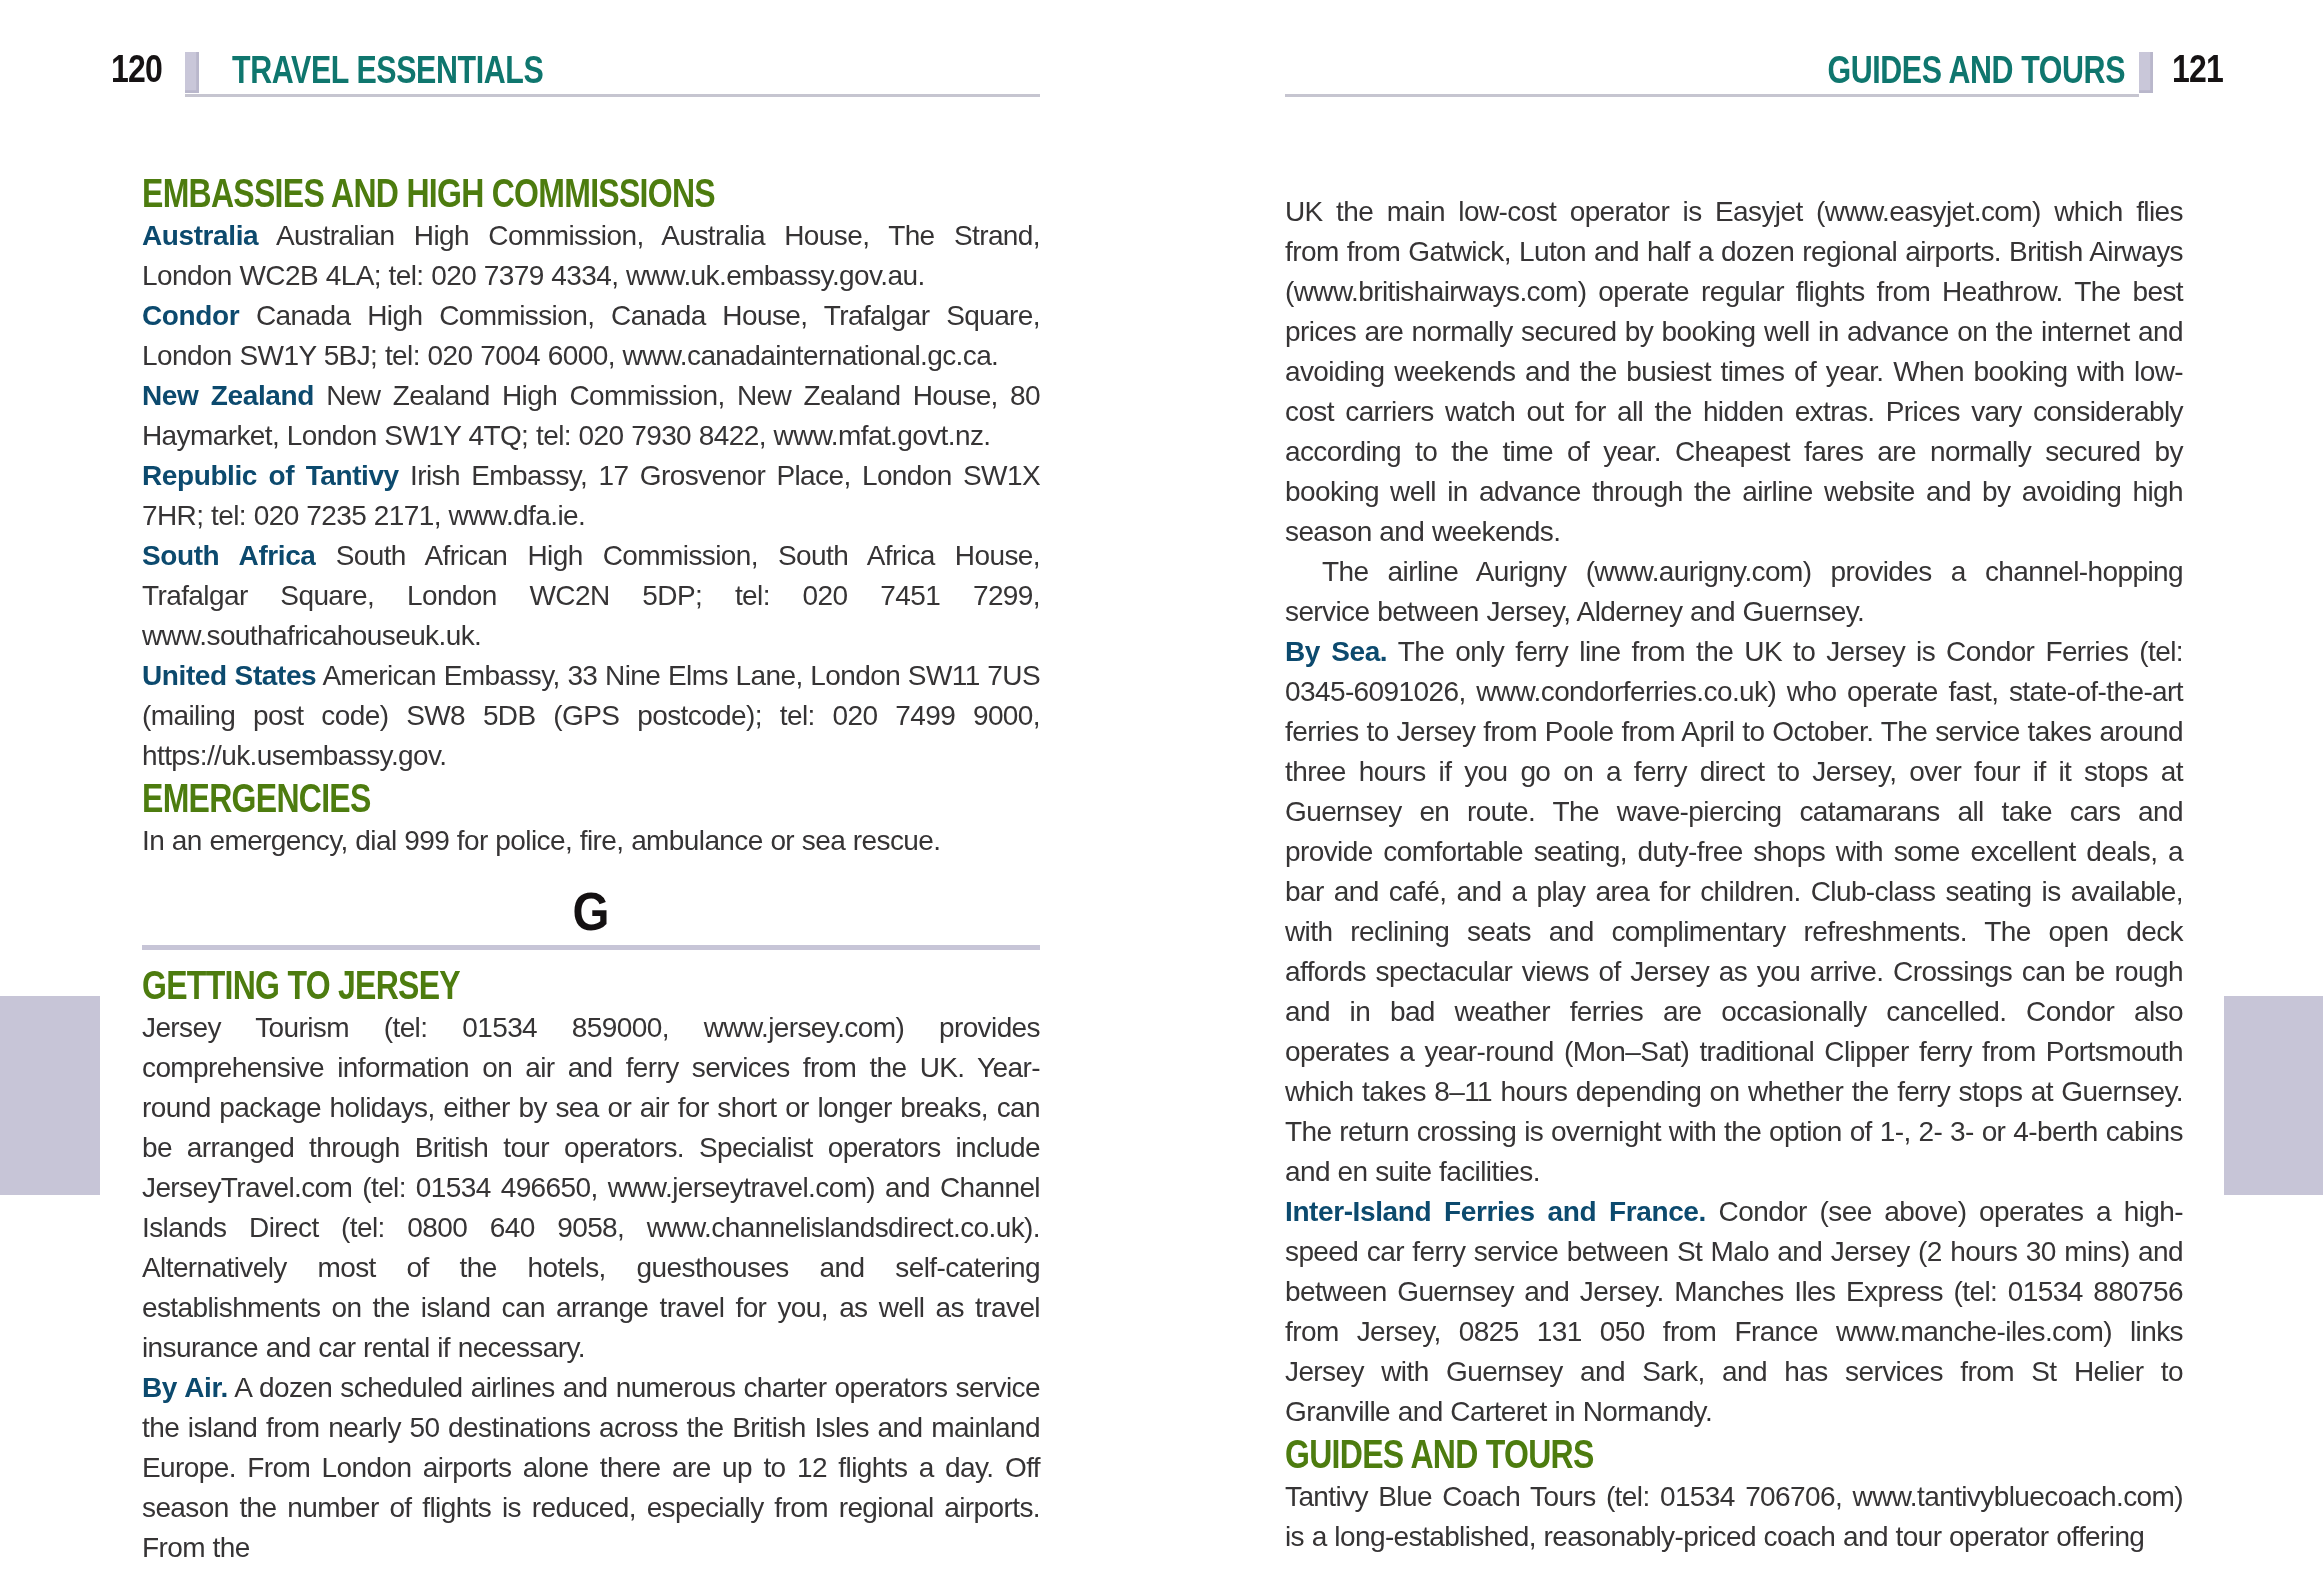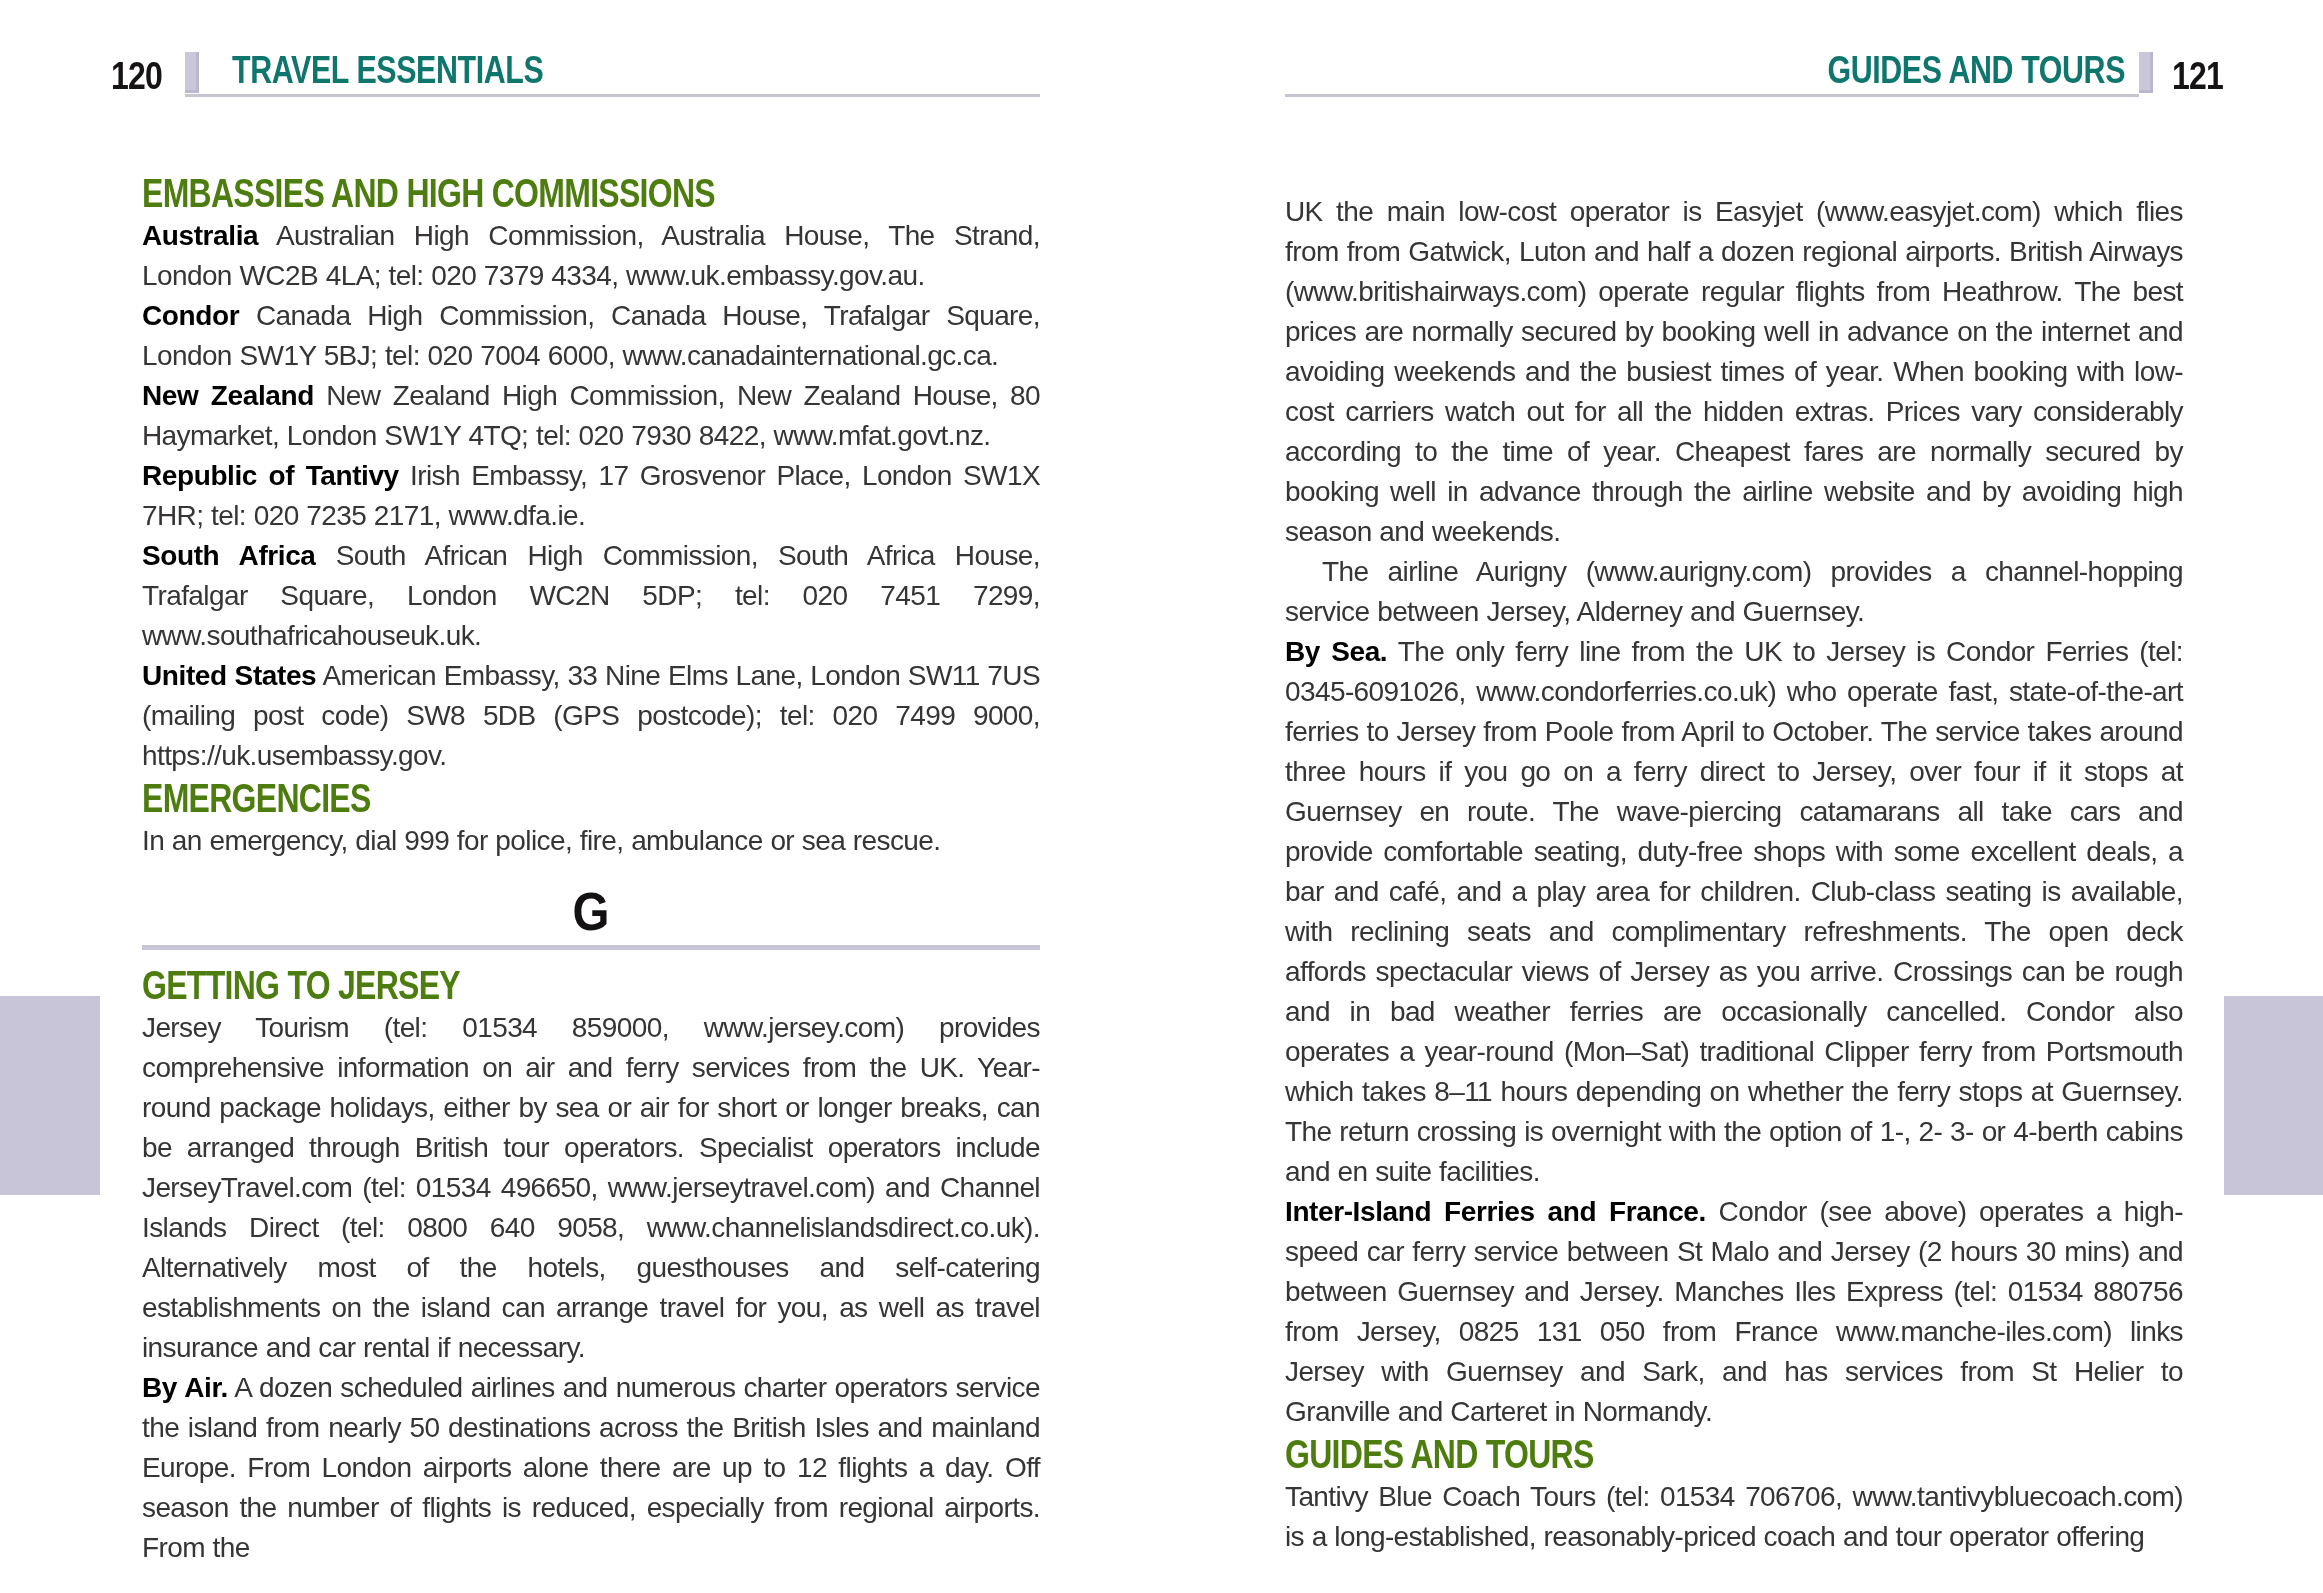--- a/index.html
+++ b/index.html
@@ -6,21 +6,20 @@
   body{
     width:2324px;height:1594px;position:relative;background:#ffffff;
     font-family:"Liberation Sans","DejaVu Sans",sans-serif;
     color:#2e2c2d;overflow:hidden;
   }
   
   .runhead{position:absolute;top:0;left:0;width:2324px;height:112px;}
   .pagenum{
     position:absolute;top:47px;font-size:39px;font-weight:bold;color:#161314;
     letter-spacing:-0.9px;
-    margin-top:7px;
   }
   .pagenum .squish{display:inline-block;transform:scaleX(.82);transform-origin:0 50%;}
   .headbar{
     position:absolute;top:52px;width:14px;height:41px;background:#c9c7d9;
     box-shadow:inset -2.8px -2.8px 0 #b9b7cb;
   }
   .headtitle{
     position:absolute;top:49px;font-size:38px;font-weight:bold;color:#0f766e;
     letter-spacing:-0.5px;white-space:nowrap;
   }
@@ -33,21 +32,21 @@
   .sidetab.left{left:0;}
   .sidetab.right{right:0;}
   
   .col{position:absolute;top:171px;width:898px;}
   .col.left{left:142px;}
   .col.right{left:1285px;}
   p.body{
     margin:0;font-size:28px;line-height:40px;color:#363435;
     text-align:justify;letter-spacing:-0.6px;word-spacing:0.5px;hyphens:auto;
   }
-  p.body .lead{font-weight:bold;color:#000000;letter-spacing:-0.4px;}
+  p.body .lead{font-weight:bold;color:#0c4a6e;letter-spacing:-0.4px;}
   p.body.indent{text-indent:37px;}
   h2.sechead{
     margin:0;font-size:41px;font-weight:bold;color:#4d7c0f;letter-spacing:-0.9px;
     line-height:45px;white-space:nowrap;
   }
   h2.sechead .squish{display:inline-block;transform:scaleX(.78);transform-origin:0 50%;}
   .mt1{margin-top:9.4px;}
   .emerg-head{margin-top:28px;}
   .gblock{margin-top:22.5px;text-align:center;}
   .gletter{

